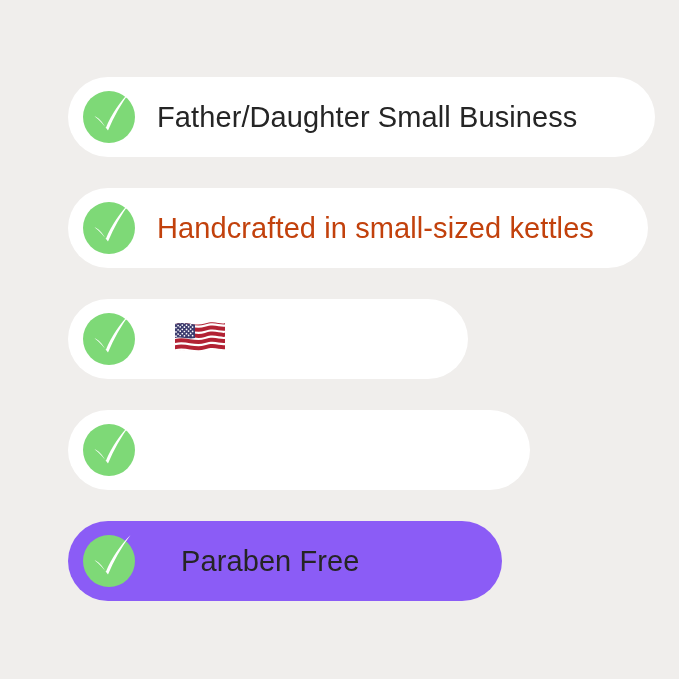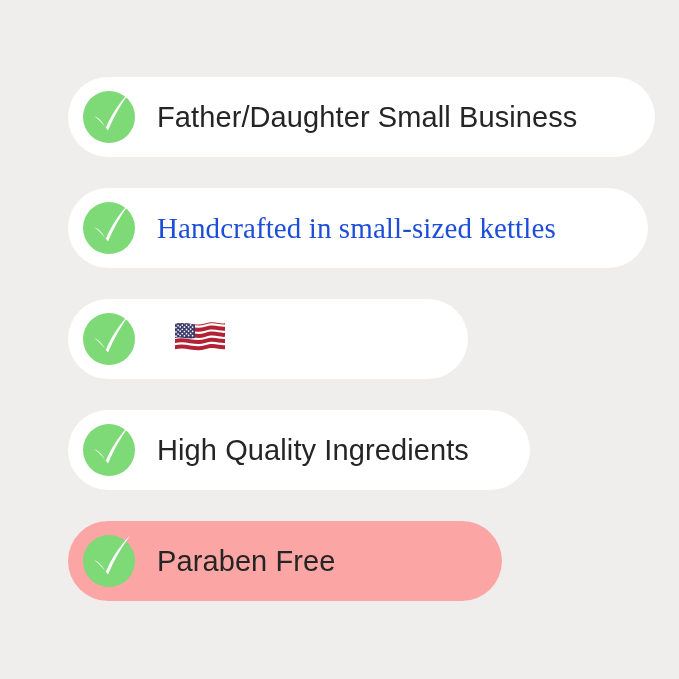--- a/index.html
+++ b/index.html
@@ -86,21 +86,21 @@
     <span class="feature-text" style="color: rgb(37, 37, 37);">Father/Daughter Small Business</span>
 
   </div>
     <div class="feature-row" style="top: 188px; width: 580px; background: rgb(255, 255, 255);">
     <span class="check-badge">
       <svg viewBox="0 0 62 62" xmlns="http://www.w3.org/2000/svg">
         <circle cx="29" cy="33" r="26" fill="#7ed977"></circle>
         <path d="M14.5 32.2 C18.2 33.4 22.4 37.6 25.8 44.0 C31.6 30.2 40.0 17.4 50.5 7.0 C41.2 19.6 33.8 32.4 28.0 46.6 C24.0 41.0 19.4 36.0 14.5 32.2 Z" fill="#ffffff"></path>
       </svg>
     </span>
-    <span class="feature-text" style="color: #1d4ed8; font-family: Liberation Serif, serif;">Handcrafted in small-sized kettles</span>
+    <span class="feature-text" style="color: #c2410c;">Handcrafted in small-sized kettles</span>
 
   </div>
     <div class="feature-row" style="top: 299px; width: 400px; background: rgb(255, 255, 255);">
     <span class="check-badge">
       <svg viewBox="0 0 62 62" xmlns="http://www.w3.org/2000/svg">
         <circle cx="29" cy="33" r="26" fill="#7ed977"></circle>
         <path d="M14.5 32.2 C18.2 33.4 22.4 37.6 25.8 44.0 C31.6 30.2 40.0 17.4 50.5 7.0 C41.2 19.6 33.8 32.4 28.0 46.6 C24.0 41.0 19.4 36.0 14.5 32.2 Z" fill="#ffffff"></path>
       </svg>
     </span>
     <svg class="flag-emoji" viewBox="0 0 54 38" xmlns="http://www.w3.org/2000/svg">
@@ -155,24 +155,23 @@
       </g>
     </svg>
   </div>
     <div class="feature-row" style="top: 410px; width: 462px; background: rgb(255, 255, 255);">
     <span class="check-badge">
       <svg viewBox="0 0 62 62" xmlns="http://www.w3.org/2000/svg">
         <circle cx="29" cy="33" r="26" fill="#7ed977"></circle>
         <path d="M14.5 32.2 C18.2 33.4 22.4 37.6 25.8 44.0 C31.6 30.2 40.0 17.4 50.5 7.0 C41.2 19.6 33.8 32.4 28.0 46.6 C24.0 41.0 19.4 36.0 14.5 32.2 Z" fill="#ffffff"></path>
       </svg>
     </span>
-    <span class="feature-text" style="color: rgb(37, 37, 37);">High Quality Ingredients</span>
 
   </div>
-    <div class="feature-row" style="top: 521px; width: 434px; background: #fca5a5;">
+    <div class="feature-row" style="top: 521px; width: 434px; background: #8b5cf6; gap: 24px;">
     <span class="check-badge">
       <svg viewBox="0 0 62 62" xmlns="http://www.w3.org/2000/svg">
         <circle cx="29" cy="33" r="26" fill="#7ed977"></circle>
         <path d="M14.5 32.2 C18.2 33.4 22.4 37.6 25.8 44.0 C31.6 30.2 40.0 17.4 50.5 7.0 C41.2 19.6 33.8 32.4 28.0 46.6 C24.0 41.0 19.4 36.0 14.5 32.2 Z" fill="#ffffff"></path>
       </svg>
     </span>
     <span class="feature-text" style="color: rgb(37, 37, 37);">Paraben Free</span>
 
   </div>
   </div>

